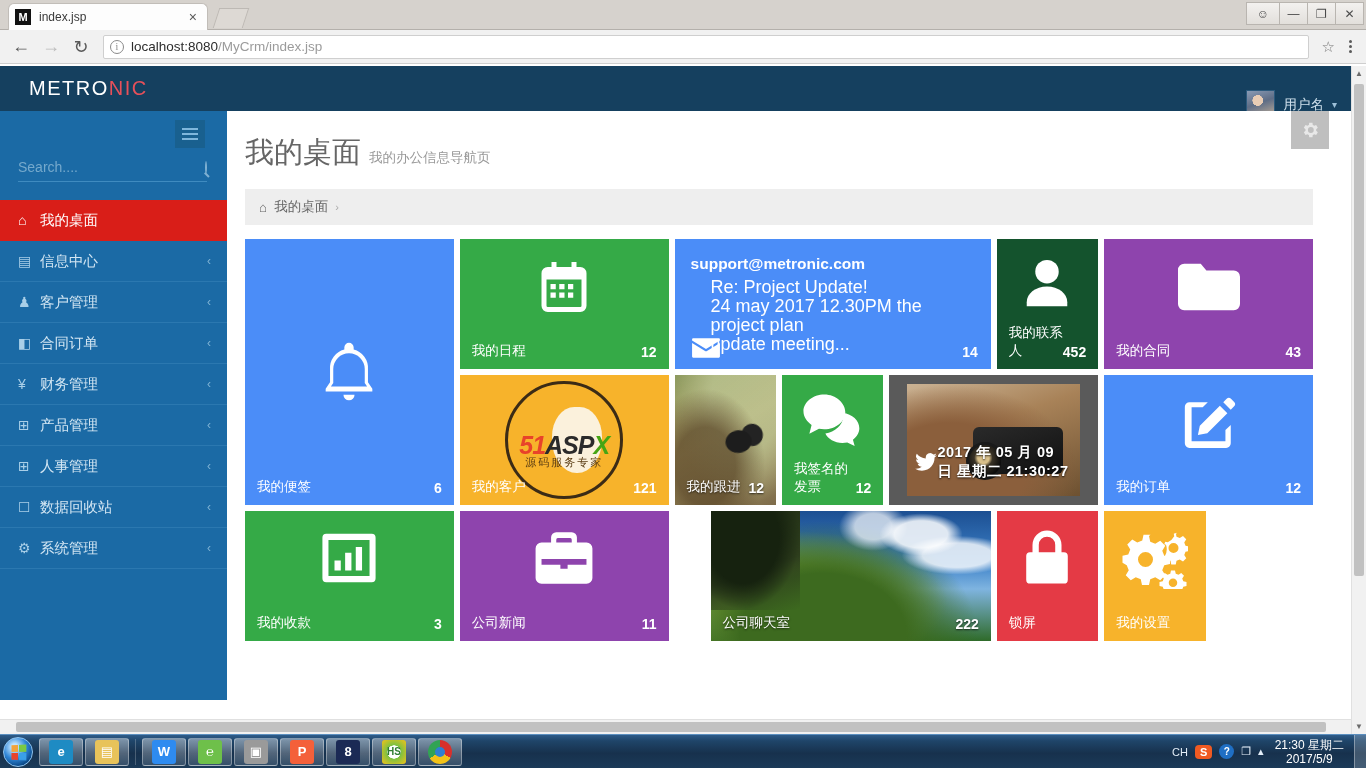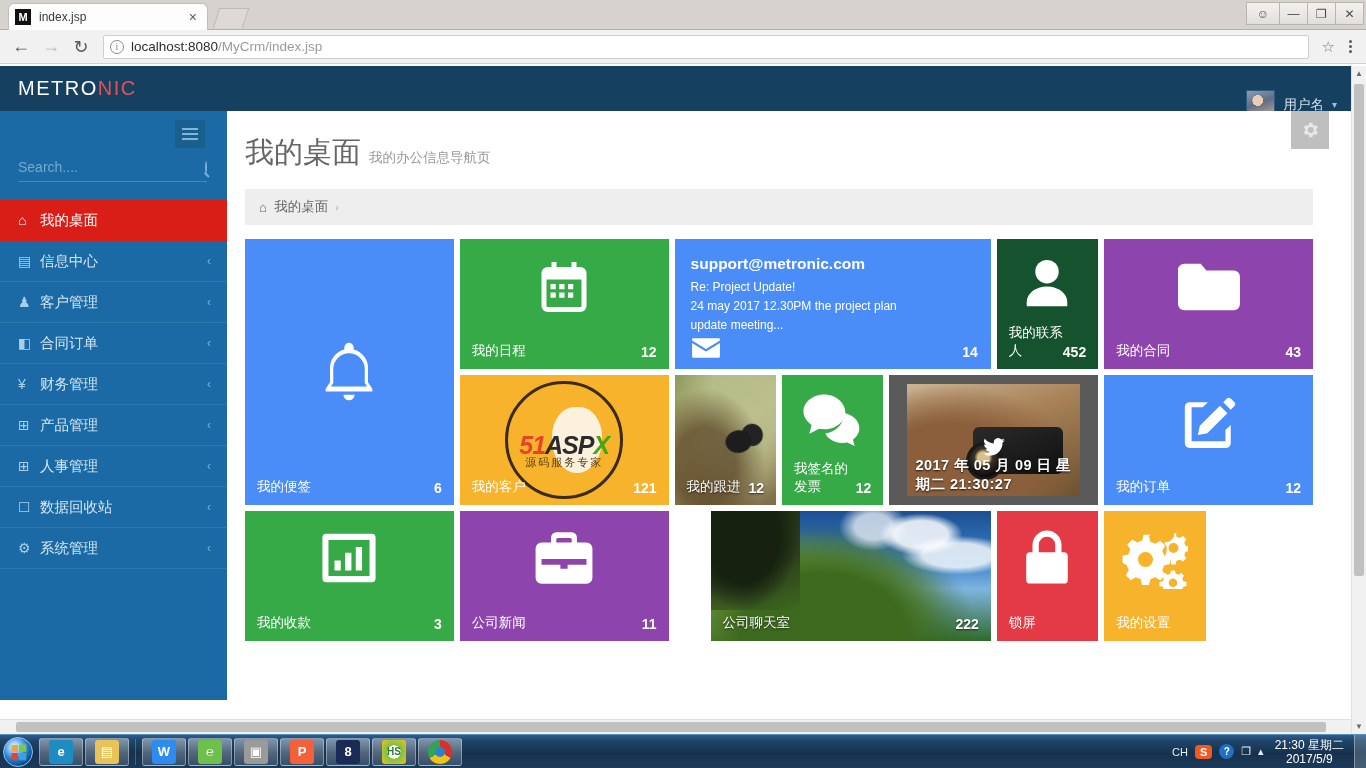--- a/index.html
+++ b/index.html
@@ -67,21 +67,21 @@
 
   
   .viewport {
     position: absolute; top: 66px; left: 0; width: 1366px; height: 668px;
     background: #fff; overflow: hidden;
   }
   .page { position: absolute; inset: 0 15px 34px 0; overflow: hidden; background:#fff;}
 
   
   .topbar { height: 45px; background: #15405f; display: flex; align-items: center; position: relative; }
-  .brand { font-size: 20px; letter-spacing: 1.5px; color: #fff; padding-left: 18px; font-weight: 300; }
+  .brand { font-size: 20px; letter-spacing: 1.5px; color: #fff; padding-left: 29px; font-weight: 300; }
   .brand .accent { color: #e7505a; }
   .topbar-right { position: absolute; right: 14px; top: 16px; height: 45px; display: flex; align-items: center; gap: 8px; }
   .avatar { width: 29px; height: 29px; background:
       radial-gradient(circle at 40% 35%, #e9cdb5 0 22%, transparent 23%),
       linear-gradient(160deg,#8a9bb5 0%, #5e6d86 45%, #c7b299 100%);
     border: 1px solid #2b5a7d; }
   .username { color: #cfe0ec; font-size: 13.5px; }
   .caret { color: #9dc0d8; font-size: 10px; }
 
   
@@ -141,21 +141,21 @@
 
   .span2 { grid-column: span 2; }
   .span3 { grid-column: span 3; }
   .rowspan2 { grid-row: span 2; }
   .h130 { height: 130px; }
   .h266 { height: 266px; }
 
   
   .mailtile { padding: 16px 14px 0 16px; }
   .mailtile .from { font-size: 15.5px; font-weight: bold; margin-bottom: 5px; }
-  .mailtile .line { font-size: 12px; line-height: 19px; }
+  .mailtile .line { font-size: 18px; line-height: 19px; margin-left: 20px; }
   .mailtile .mail-ico { position: absolute; left: 16px; bottom: 10px; width: 30px; height: 22px; }
   .mailtile .mail-ico svg { width:100%; height:100%; fill:#fff; }
   .mailtile .num { position: absolute; right: 13px; bottom: 9px; font-weight: bold; font-size: 14px; }
 
   
   .bg-bird {
     background:
       radial-gradient(ellipse at 30% 70%, rgba(90,70,40,.75) 0 30%, transparent 60%),
       radial-gradient(ellipse at 70% 20%, rgba(190,200,150,.7) 0 35%, transparent 70%),
       linear-gradient(150deg,#8d9a5f 0%, #b9ab72 45%, #7d6b4a 100%);
@@ -192,24 +192,23 @@
       radial-gradient(ellipse at 30% 70%, #7fa83a 0 28%, transparent 55%),
       linear-gradient(180deg,#1c4f92 0%, #3d82c9 40%, #7fb4e0 60%, #2f6b2a 100%);
     margin-left: 36px;
   }
   .landscape-tree {
     position:absolute; left:-2%; top:-4%; width:34%; height:80%;
     background: radial-gradient(ellipse at 40% 30%, #16220f 0 45%, transparent 70%),
                 linear-gradient(160deg,#1d2a14 0%, #2d3d1c 60%, transparent 100%);
   }
   .cam-date {
-    position:absolute; left:26px; bottom:11px; right:26px; display:flex; align-items:center; 
+    position:absolute; left:26px; bottom:24px; right:26px; display:flex; align-items:center; 
     font-size: 14.5px; font-weight: bold; color:#fff; text-shadow: 0 1px 2px rgba(0,0,0,.8);
     letter-spacing: .5px;
-    flex-direction: column;
   }
   .twitter-ico { width:22px; height:18px; flex:0 0 auto; }
   .twitter-ico svg { width:100%; height:100%; fill:#fff; }
 
   
   .wm { position:absolute; left:50%; top:50%; transform: translate(-50%,-50%); width: 118px; height: 118px; }
   .wm .ring { position:absolute; inset:0; border:3px solid #3b2b16; border-radius:50%; }
   .wm .blob { position:absolute; left:40%; top:22%; width:42%; height:56%; background:#fbf7ef; border-radius:45% 45% 50% 50%; opacity:.9;}
   .wm .txt { position:absolute; left:-16px; right:-16px; top:42%; text-align:center; font-size:25px; font-weight:bold; font-style:italic; letter-spacing:-1px; }
   .wm .txt .r { color:#e8432a; } .wm .txt .d { color:#2b2b2b; } .wm .txt .g { color:#46a513; }

